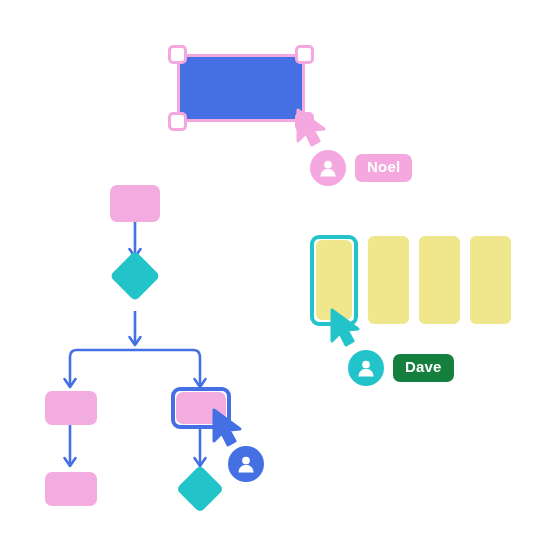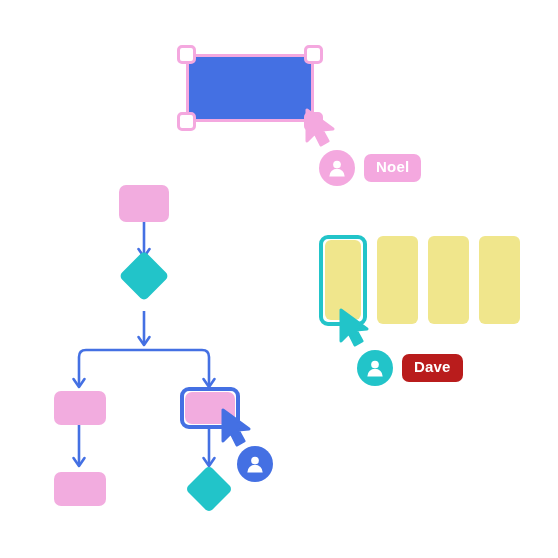--- a/index.html
+++ b/index.html
@@ -3,21 +3,21 @@
 <meta charset="utf-8">
 <style>
   html,body{margin:0;padding:0;}
   body{
     width:558px;height:558px;
     background:#ffffff;
     font-family:"Liberation Sans", sans-serif;
     overflow:hidden;
     position:relative;
   }
-  #canvas{position:absolute;inset:0;width:442px;height:558px;margin-left:9px;}
+  #canvas{position:absolute;inset:0;width:442px;height:558px;}
   .layer{position:absolute;left:0;top:0;width:558px;height:558px;}
   .node{position:absolute;}
 
   
   .rect{border-radius:7px;}
   .diamond{border-radius:5px;transform:rotate(45deg);}
 
   
   .sel-rect-frame{
     position:absolute;
@@ -164,16 +164,16 @@
     </svg>
   </div>
 
   <div class="user" style="left:348px;top:350px;">
     <div class="avatar" style="background:#22C4C9;">
       <svg width="22" height="22" viewBox="0 0 24 24">
         <circle cx="12" cy="8.2" r="4.2" fill="#ffffff"></circle>
         <path d="M3.6 21.2 a8.4 8.4 0 0 1 16.8 0 Z" fill="#ffffff"></path>
       </svg>
     </div>
-    <div class="name-pill" style="background:#b91c1c;text-align:right;">Dave</div>
+    <div class="name-pill" style="background:#15803d;text-align:right;">Dave</div>
   </div>
 
 </div>
 
 </body></html>

